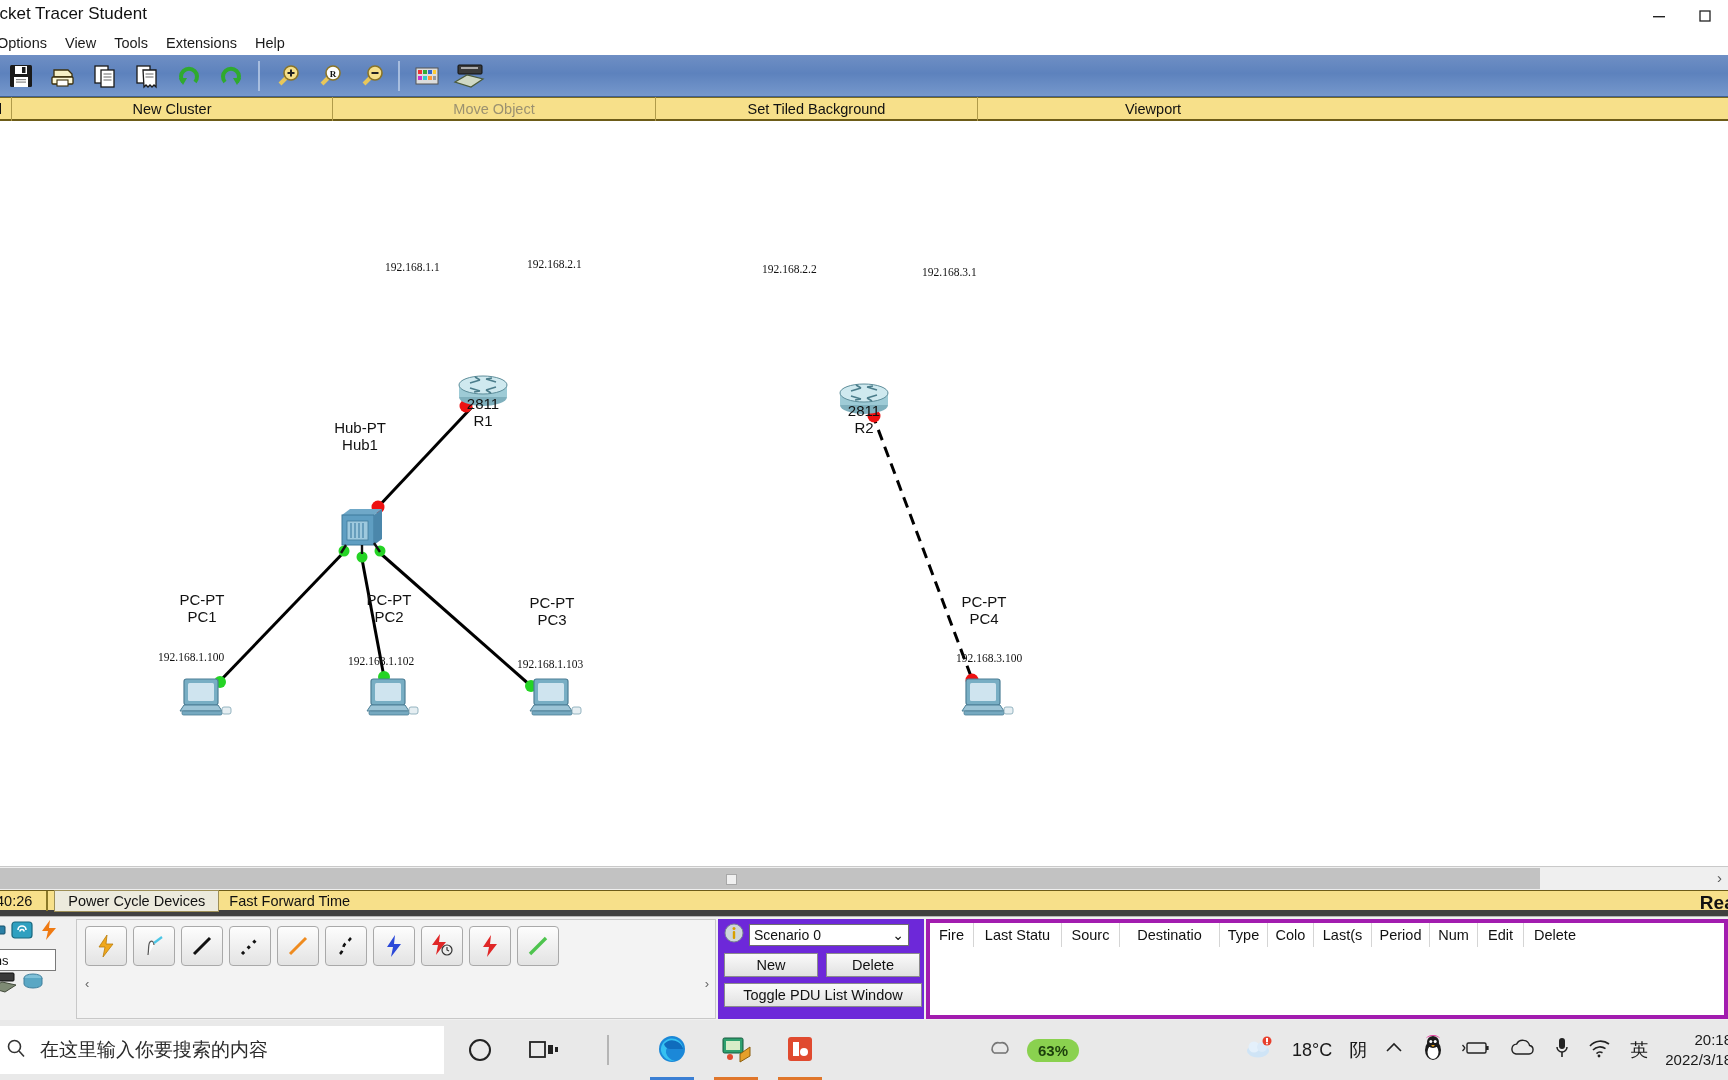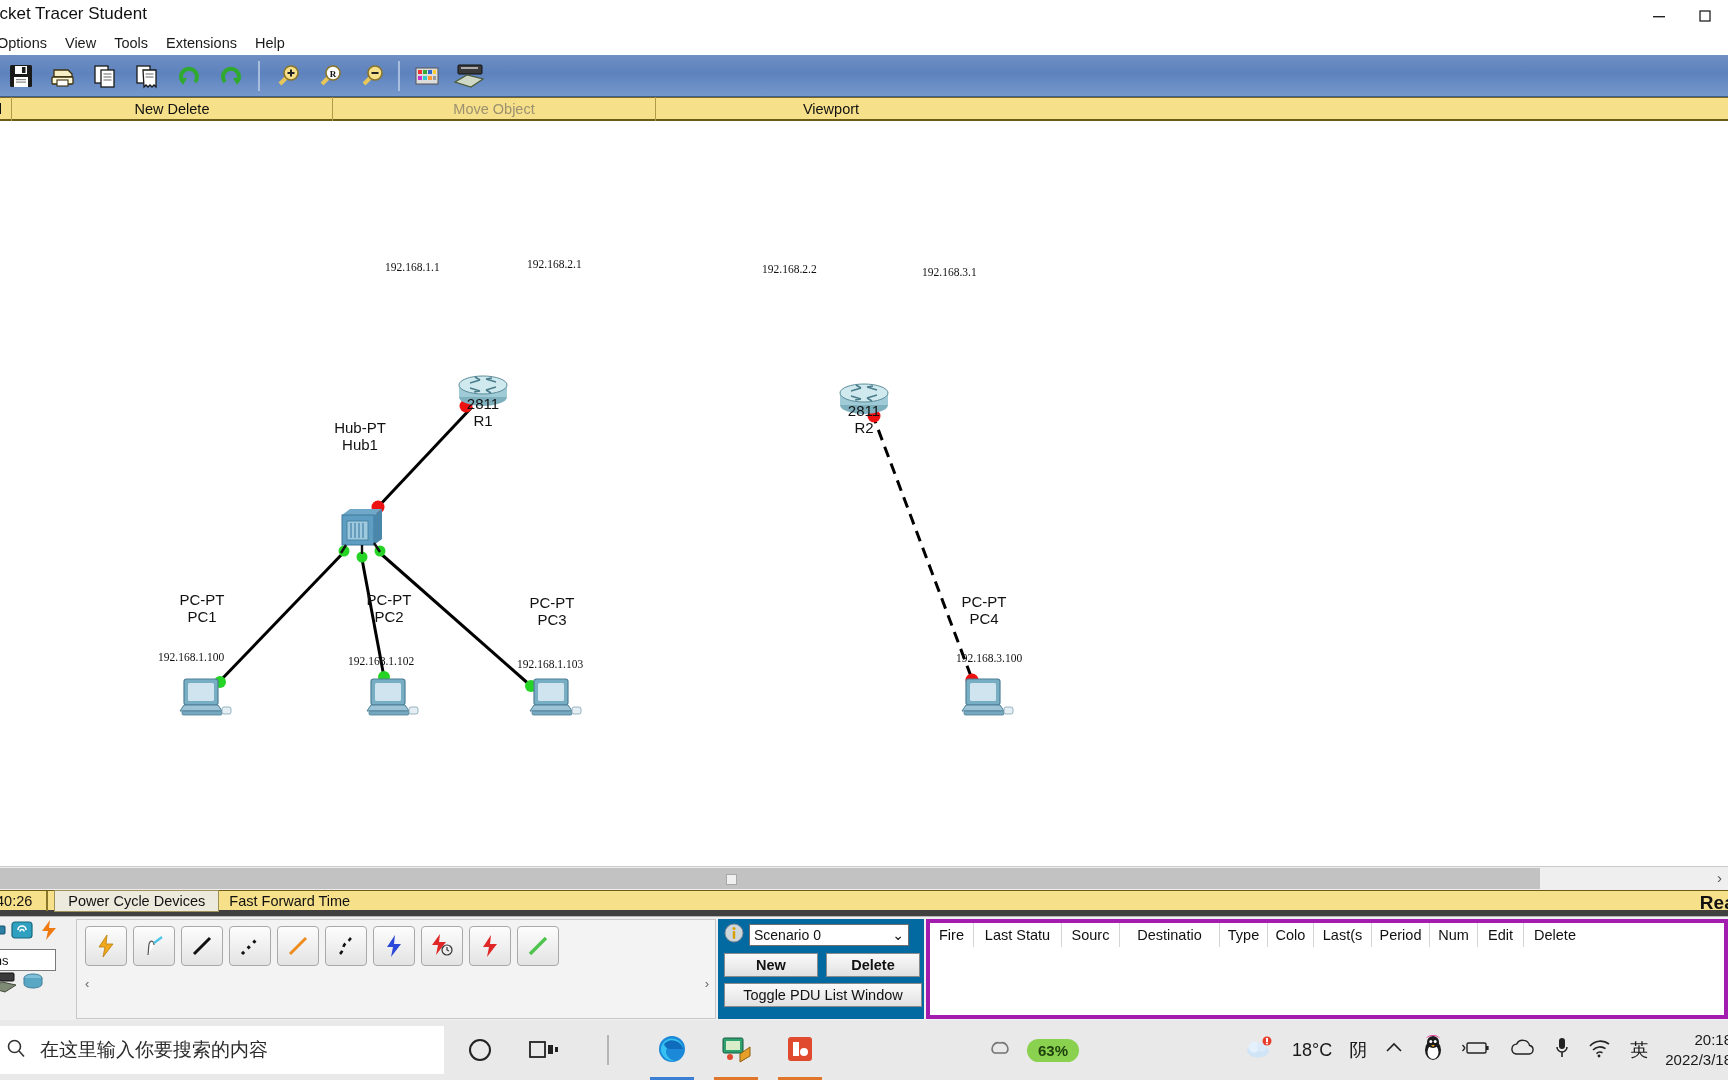--- a/index.html
+++ b/index.html
@@ -143,29 +143,29 @@
   }
   .conn-caption {
     position: absolute; left: 2px; bottom: 1px; width: 636px; height: 24px;
     border: 1px solid #8b8b8b; background: #fff; font-size: 14.5px;
     display: flex; align-items: center; justify-content: center; color: #111;
   }
 
   
   .scenario {
     position: absolute; left: 718px; top: 2px; width: 206px; height: 100px;
-    background: #0369a1;
+    background: #6d28d9;
   }
   .scn-row1 { display: flex; align-items: center; gap: 5px; padding: 4px 4px 0 6px; }
   .scn-select {
     width: 160px; height: 22px; border: 1px solid #6f6f6f; background: #fff;
     font-size: 14px; display: flex; align-items: center; justify-content: space-between;
     padding: 0 4px; color: #111;
   }
-  .scn-btns { display: flex; gap: 8px; padding: 6px 4px 0 6px; font-weight: bold;}
+  .scn-btns { display: flex; gap: 8px; padding: 6px 4px 0 6px;}
   .scn-btn {
     width: 96px; height: 24px; border: 1px solid #8b8b8b;
     background: linear-gradient(to bottom,#fafafa,#e1e1e1);
     font-size: 14.5px; display: flex; align-items: center; justify-content: center; color:#111;
   }
   .scn-toggle {
     margin: 6px 4px 0 6px; width: 198px; height: 24px; border: 1px solid #8b8b8b;
     background: linear-gradient(to bottom,#fafafa,#e1e1e1);
     font-size: 14.5px; display: flex; align-items: center; justify-content: center; color:#111;
   }
@@ -337,22 +337,23 @@
       <svg width="34" height="28" viewBox="0 0 34 28">
         <rect x="6" y="3" width="24" height="9" rx="1" fill="#3a3a3a" stroke="#111"></rect>
         <rect x="9" y="5" width="17" height="2" fill="#aaa"></rect>
         <path d="M3 20 L15 13 L31 17 L19 25 Z" fill="#cfd8c4" stroke="#4a5a3a" stroke-width="1.2"></path>
       </svg>
     </div>
   </div>
 
   <div class="clusterbar">
     <div class="cb-cell logical">al</div>
-    <div class="cb-cell" style="width:321px">New Delete</div>
+    <div class="cb-cell" style="width:321px">New Cluster</div>
     <div class="cb-cell disabled" style="width:323px">Move Object</div>
+    <div class="cb-cell" style="width:322px">Set Tiled Background</div>
     <div class="cb-cell" style="width:350px; border-right:none">Viewport</div>
   </div>
 
   <div class="workspace">
     <svg class="topo" viewBox="0 0 1728 745">
 
       <g>
         <line x1="472" y1="286" x2="378" y2="386" stroke="#000" stroke-width="3"></line>
       </g>
       <g>

